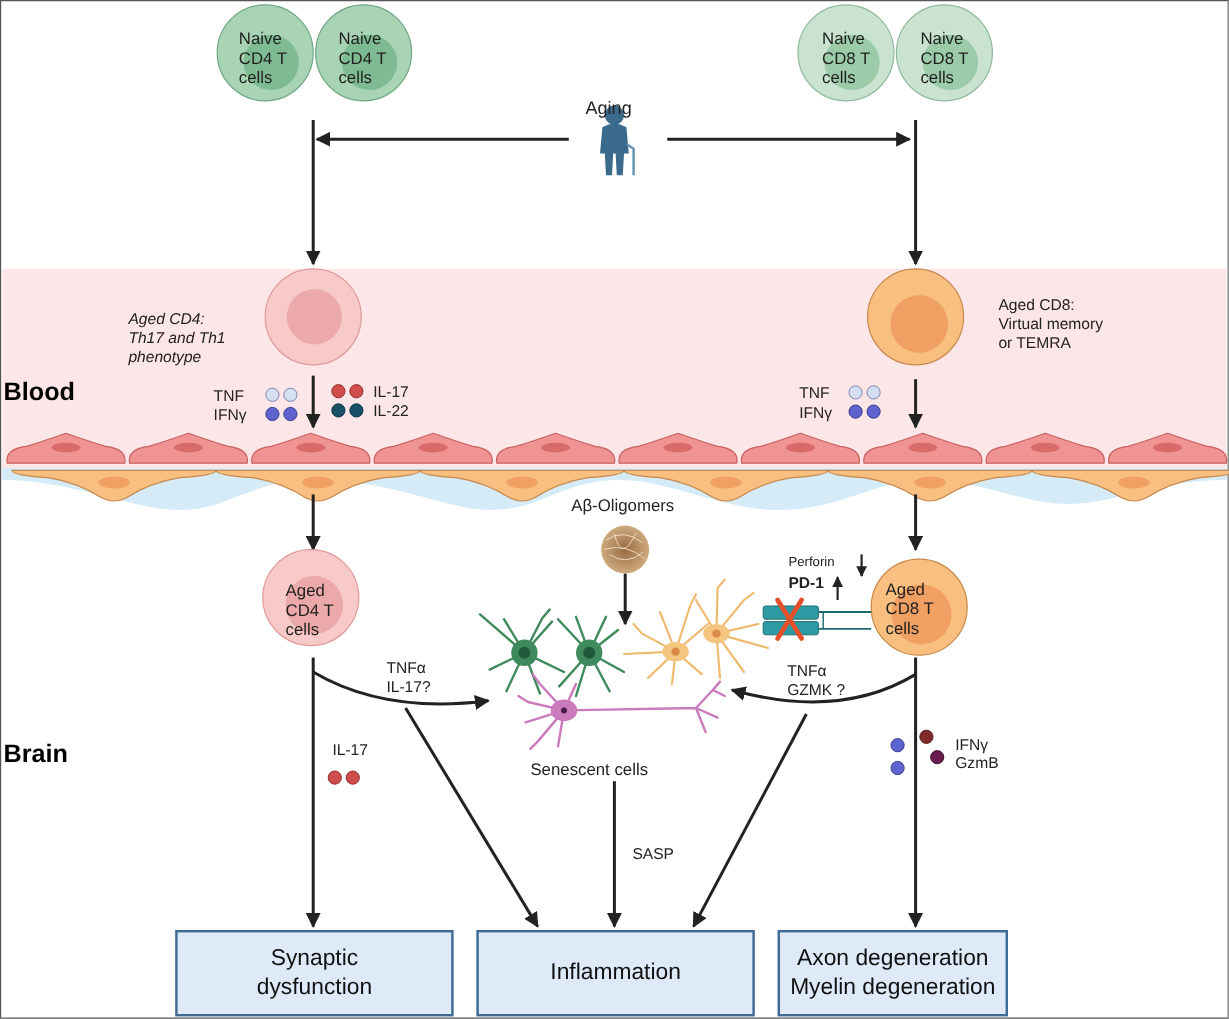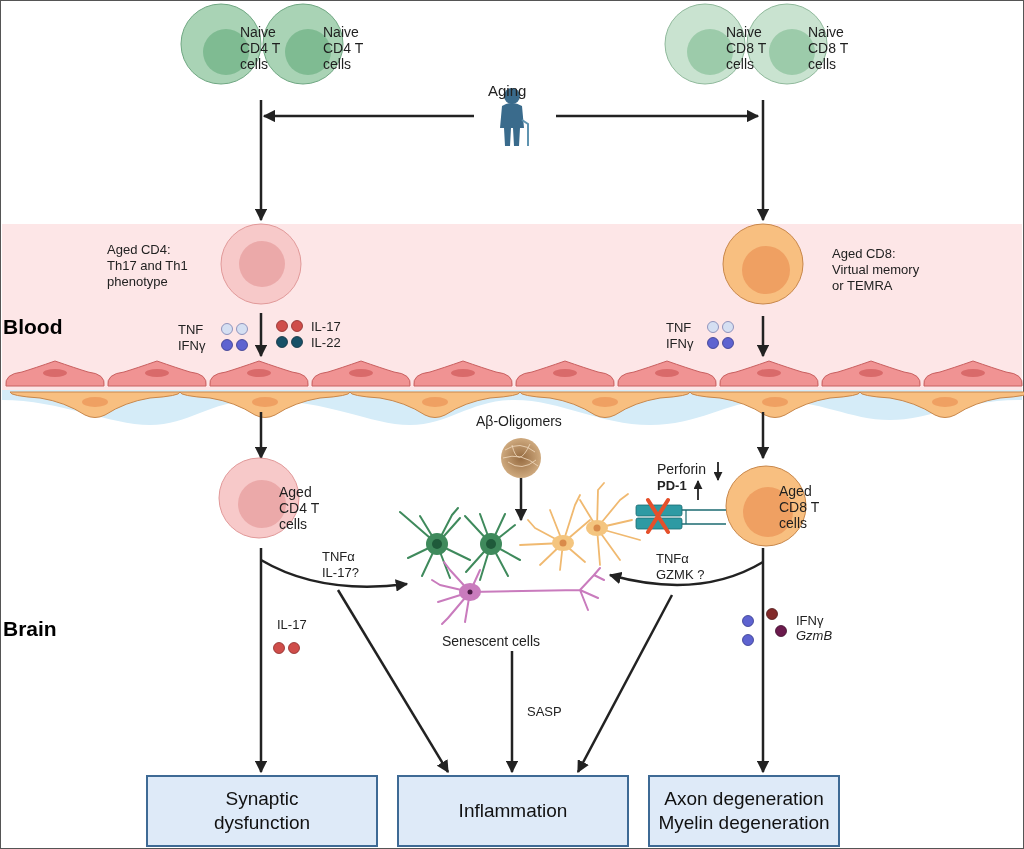--- a/index.html
+++ b/index.html
@@ -1,20 +1,20 @@
 <!DOCTYPE html>
 <html><head>
   <meta charset="utf-8">
   <style>
     html, body { margin: 0; padding: 0; background: #ffffff; }
     body { width: 1024px; height: 849px; position: relative; overflow: hidden; font-family: "Liberation Sans", sans-serif; }
     #frame { position: absolute; left: 0; top: 0; width: 1022px; height: 847px; border: 1px solid #555555; border-bottom: 2px solid #555555; box-sizing: content-box; }
     #diagram { position: absolute; left: 0; top: 0; }
     .lbl { position: absolute; color: #222222; font-size: 14px; line-height: 17px; white-space: pre-line; }
-    .cell-text { position: absolute; color: #1f1f1f; font-size: 14px; line-height: 16px; white-space: pre-line; margin-left: 41px; }
+    .cell-text { position: absolute; color: #1f1f1f; font-size: 14px; line-height: 16px; white-space: pre-line; }
     .section { position: absolute; font-weight: bold; font-size: 21px; color: #000; }
     .outcome { position: absolute; top: 775px; height: 72px; background: #deeaf8; border: 2px solid #3e6a95; box-sizing: border-box; display: flex; align-items: center; justify-content: center; text-align: center; font-size: 19px; line-height: 24px; color: #111; white-space: pre-line; }
   </style>
 </head>
 <body>
 
 <div id="frame"></div>
 
 <svg id="diagram" width="1024" height="849" viewBox="0 0 1024 849">
   <defs>
@@ -245,21 +245,21 @@
 cells</div>
 <div class="cell-text" style="left:685px; top:24px;">Naive
 CD8 T
 cells</div>
 <div class="cell-text" style="left:767px; top:24px;">Naive
 CD8 T
 cells</div>
 
 <div class="lbl" style="left:488px; top:67px; font-size:15px;margin-top:15px;">Aging</div>
 
-<div class="lbl" style="left:107px; top:242px; font-size:13px; line-height:16px;">Aged CD4:
+<div class="lbl" style="left:107px; top:258px; font-size:13px; line-height:16px;font-style:italic;">Aged CD4:
 Th17 and Th1
 phenotype</div>
 <div class="lbl" style="left:832px; top:246px; font-size:13px; line-height:16px;">Aged CD8:
 Virtual memory
 or TEMRA</div>
 
 <div class="lbl" style="left:178px; top:321px; font-size:13px;">TNF</div>
 <div class="lbl" style="left:178px; top:337px; font-size:13px;">IFNγ</div>
 <div class="lbl" style="left:311px; top:318px; font-size:13px;">IL-17</div>
 <div class="lbl" style="left:311px; top:334px; font-size:13px;">IL-22</div>
@@ -271,25 +271,25 @@
 <div class="cell-text" style="left:238px; top:484px;">Aged
 CD4 T
 cells</div>
 <div class="cell-text" style="left:738px; top:483px;">Aged
 CD8 T
 cells</div>
 <div class="lbl" style="left:322px; top:549px; font-size:13px; line-height:16px;">TNFα
 IL-17?</div>
 <div class="lbl" style="left:656px; top:551px; font-size:13px; line-height:16px;">TNFα
 GZMK ?</div>
-<div class="lbl" style="left:657px; top:461px; font-size:14px;">Perforin</div>
+<div class="lbl" style="left:657px; top:461px; font-size:11px;">Perforin</div>
 <div class="lbl" style="left:657px; top:477px; font-size:13px;font-weight:bold;">PD-1</div>
 <div class="lbl" style="left:277px; top:616px; font-size:13px;">IL-17</div>
 <div class="lbl" style="left:796px; top:612px; font-size:13px;">IFNγ</div>
-<div class="lbl" style="left:796px; top:627px; font-size:13px;font-style:italic;">GzmB</div>
+<div class="lbl" style="left:796px; top:627px; font-size:13px;">GzmB</div>
 <div class="lbl" style="left:442px; top:633px; font-size:14px;">Senescent cells</div>
 <div class="lbl" style="left:527px; top:703px; font-size:13px;">SASP</div>
 
 <div class="outcome" style="left:146px; width:118px; width:118px; left:146px; width:232px;">Synaptic
 dysfunction</div>
 <div class="outcome" style="left:397px; width:232px;">Inflammation</div>
 <div class="outcome" style="left:648px; width:192px;">Axon degeneration
 Myelin degeneration</div>
 
 </body></html>

